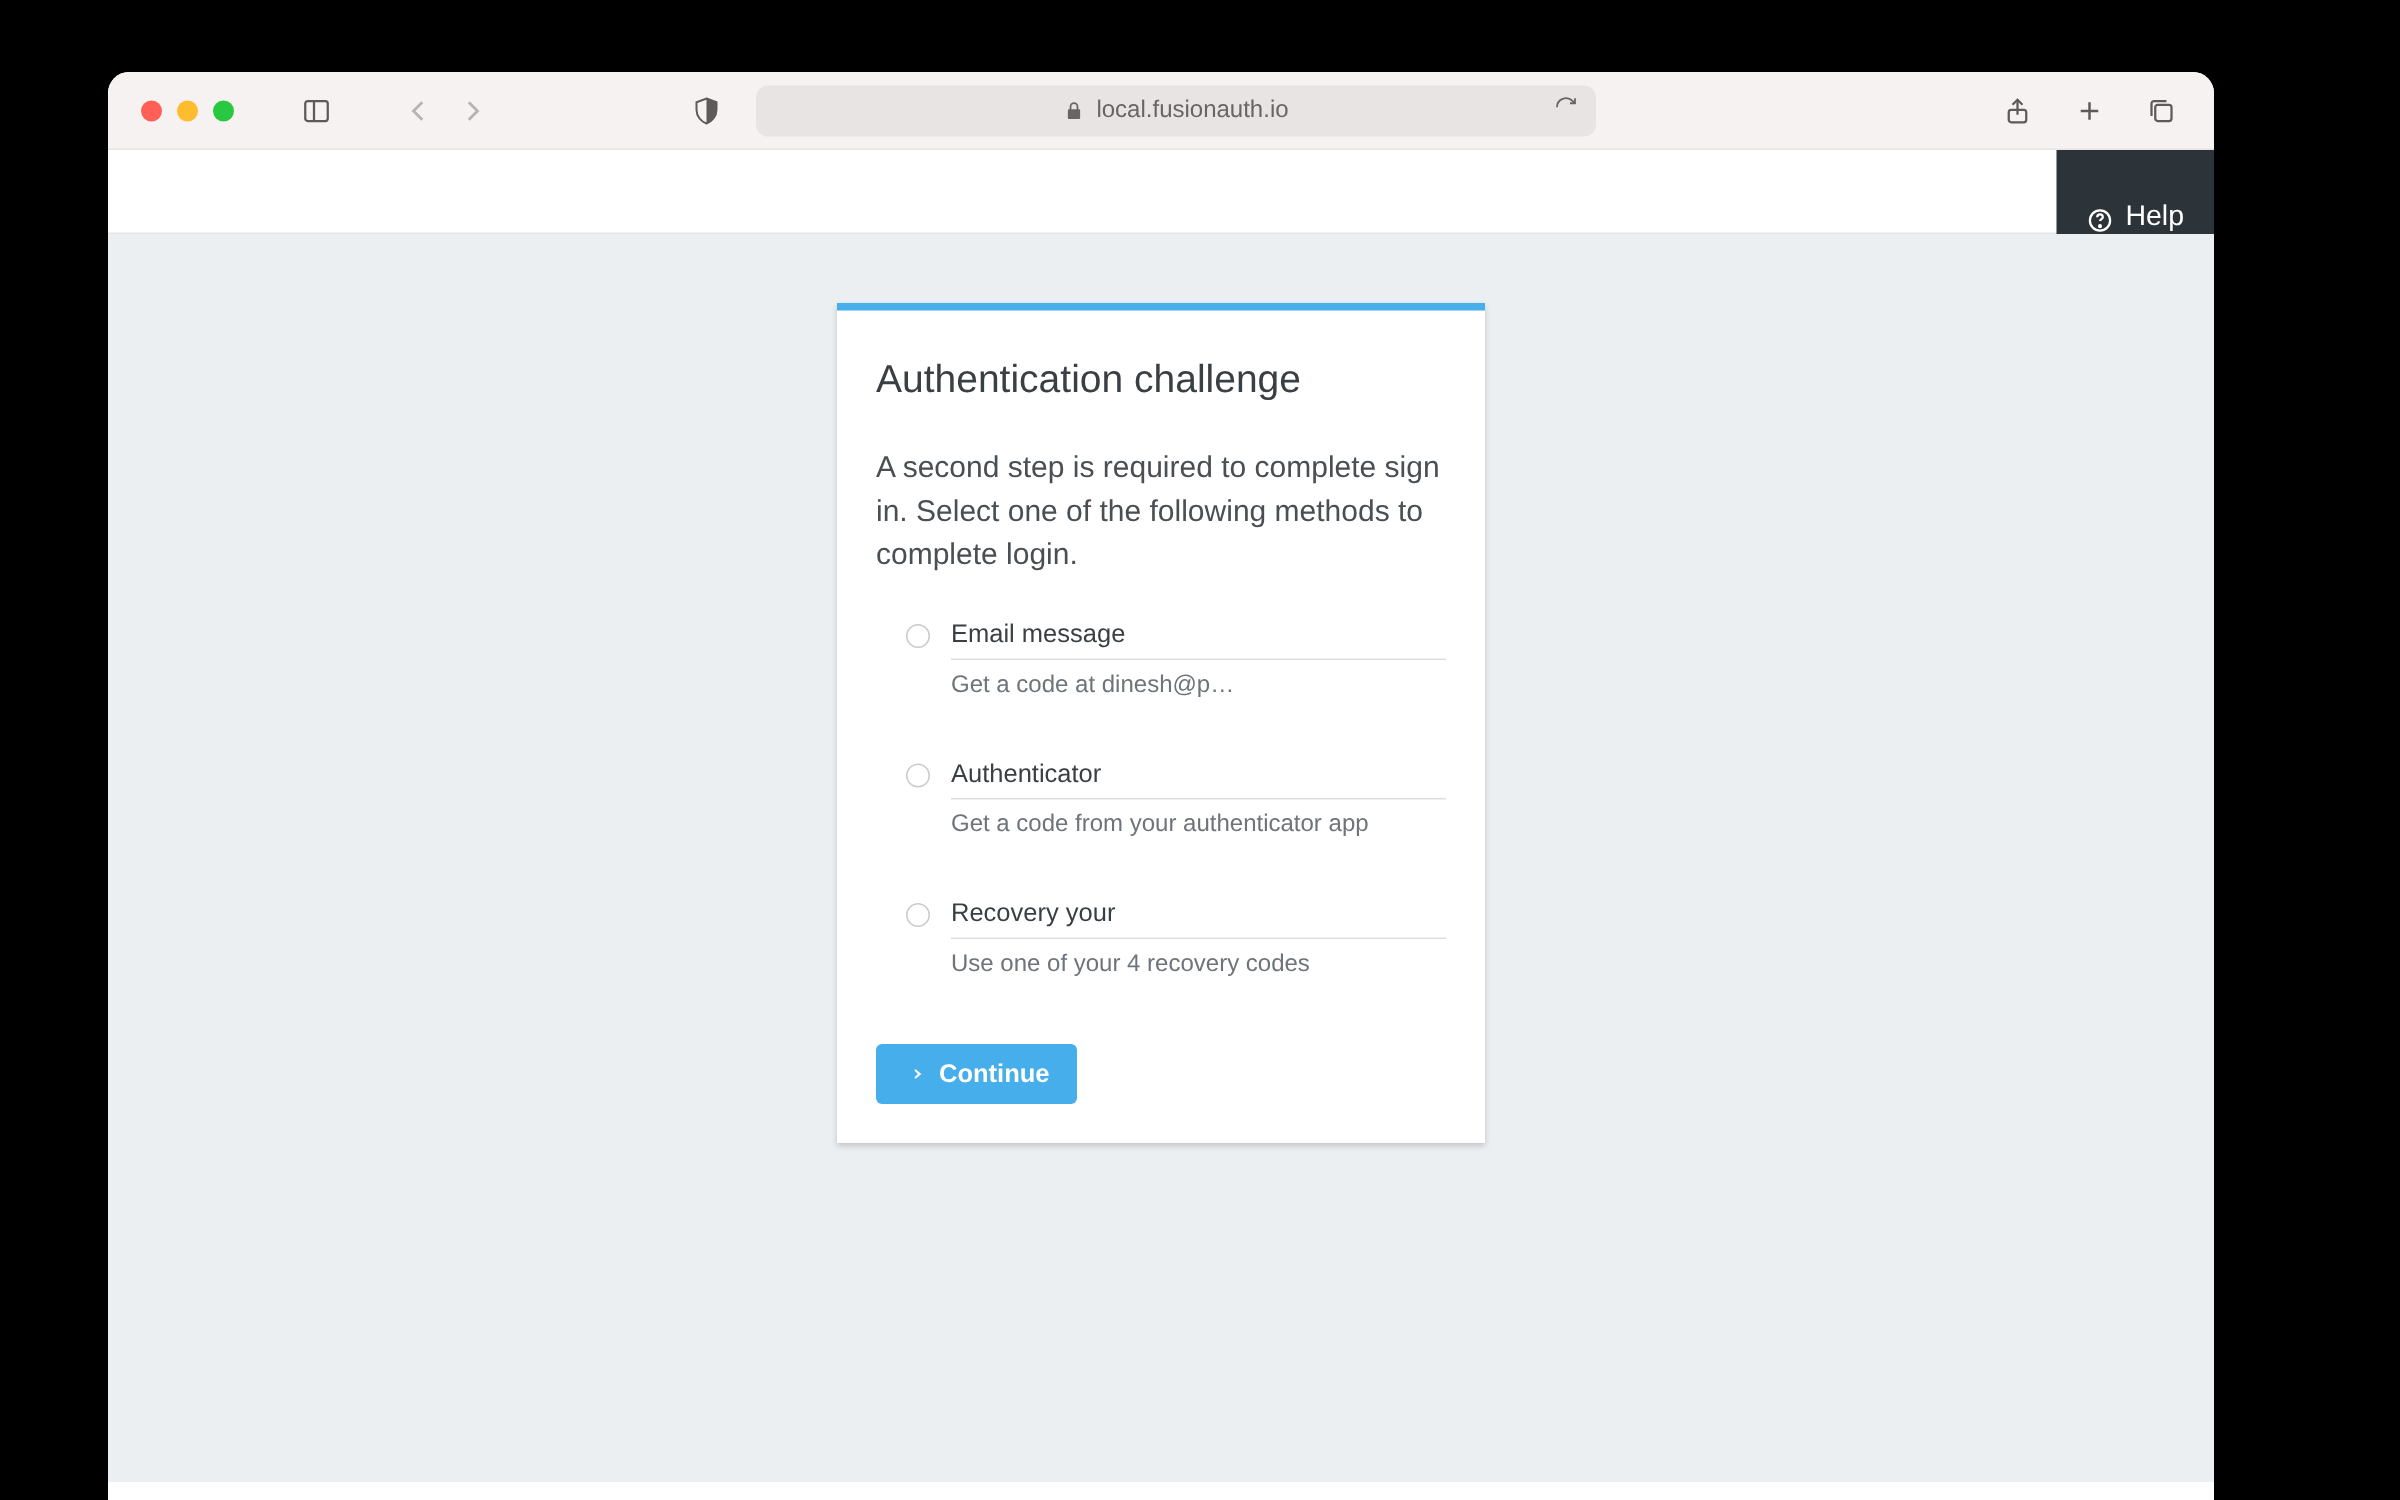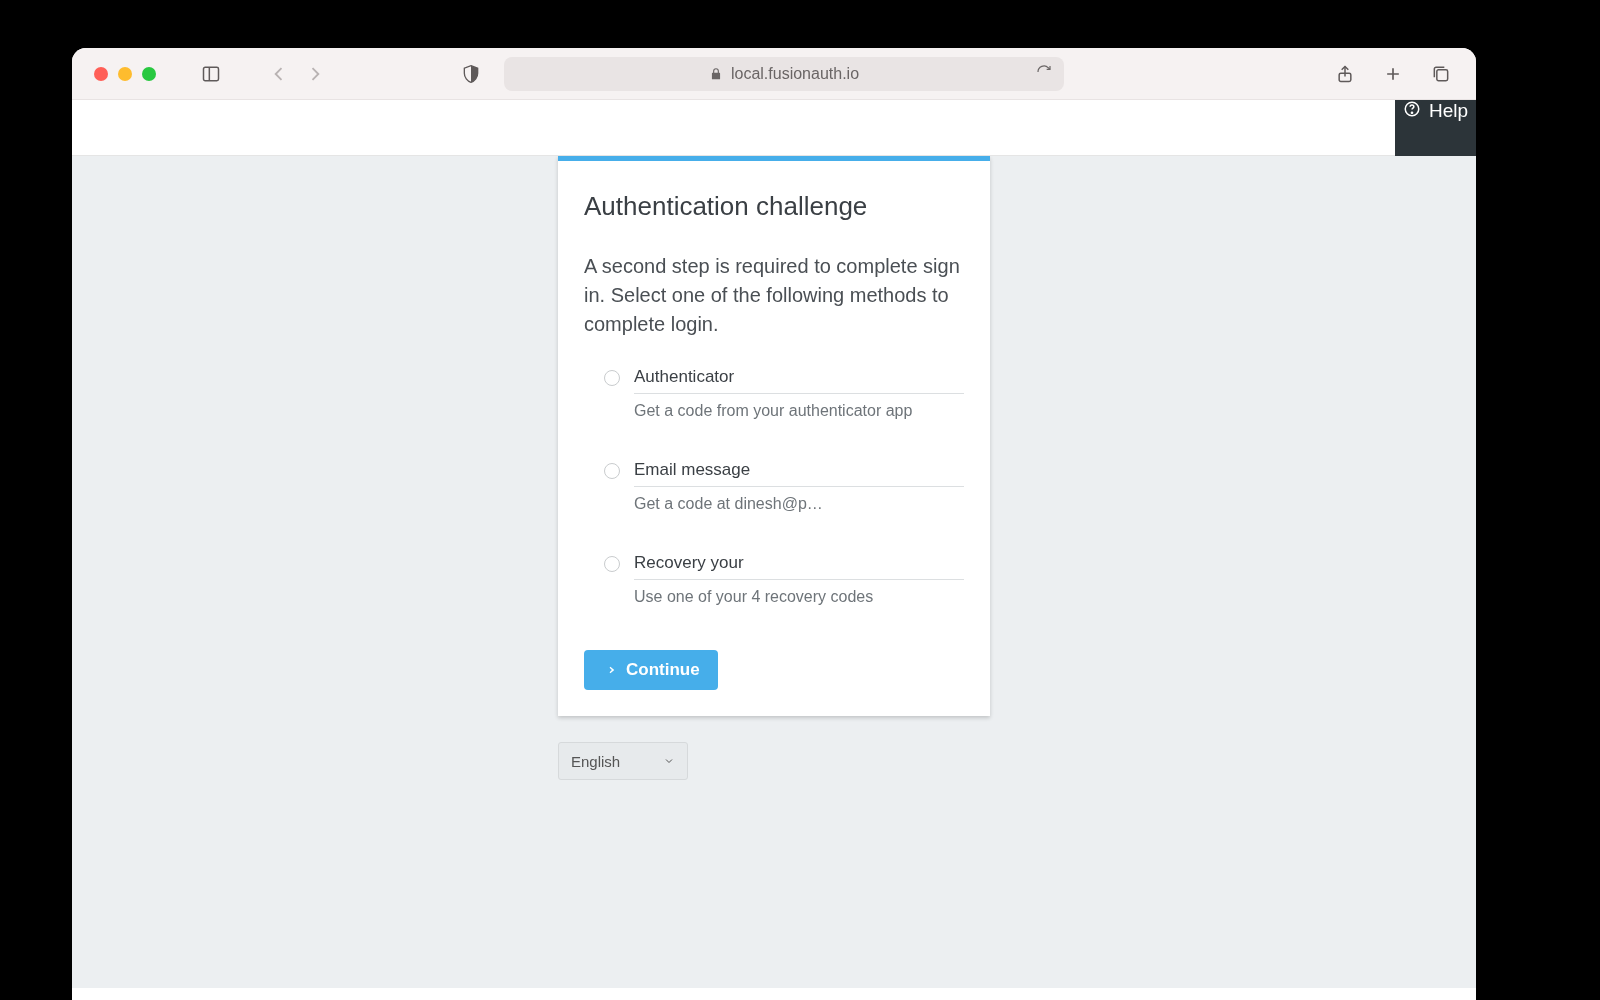--- a/index.html
+++ b/index.html
@@ -72,34 +72,35 @@
     border-bottom:1px solid #e5e5e5;
     position:relative;
   }
   .help-btn {
     position:absolute;
     right:0; top:0;
     height:56px;
     background:#2c3439;
     color:#fff;
     display:flex;
-    align-items:flex-start;
+    align-items:flex-end;
     gap:8px;
-    padding:0 8px;
+    padding:0 20px;
     font-size:19px;
   }
   .help-btn svg { width:18px; height:18px; }
 
   
   .content {
     background:#eceff1;
     height: calc(100% - 120px);
     display:flex;
     flex-direction:column;
     align-items:center;
+    padding-top:46px;
   }
   .card {
     width: 432px;
     background:#fff;
     border-top:5px solid #46aeea;
     box-shadow: 0 2px 4px rgba(0,0,0,0.18);
     padding: 30px 26px 26px 26px;
   }
   .card h1 {
     font-size: 26px;
@@ -258,52 +259,44 @@
   </div>
 
   <div class="content">
     <div class="card">
       <h1>Authentication challenge</h1>
       <p class="desc">A second step is required to complete sign in. Select one of the following methods to complete login.</p>
 
       <div class="option">
         <div class="radio"></div>
         <div class="opt-body">
-          <div class="opt-title">Authenticator</div>
-          <div class="opt-desc">Get a code from your authenticator app</div>
+          <div class="opt-title">Email message</div>
+          <div class="opt-desc">Get a code at dinesh@p…</div>
         </div>
       </div>
 
       <div class="option">
         <div class="radio"></div>
         <div class="opt-body">
-          <div class="opt-title">Email message</div>
-          <div class="opt-desc">Get a code at dinesh@p…</div>
+          <div class="opt-title">Authenticator</div>
+          <div class="opt-desc">Get a code from your authenticator app</div>
         </div>
       </div>
 
       <div class="option">
         <div class="radio"></div>
         <div class="opt-body">
           <div class="opt-title">Recovery your</div>
           <div class="opt-desc">Use one of your 4 recovery codes</div>
         </div>
       </div>
 
       <button class="continue">
         <svg viewBox="0 0 24 24" fill="currentColor">
             <path d="M5 12h12l-4-4 1.4-1.4L21 12l-6.6 5.4L13 16l4-4H5z"></path>
           </svg>
         <span>Continue</span>
       </button>
     </div>
 
-    <div class="lang-wrap">
-      <div class="lang">
-        <span>English</span>
-        <svg viewBox="0 0 24 24" fill="none" stroke="currentColor" stroke-width="2">
-            <polyline points="6 9 12 15 18 9"></polyline>
-          </svg>
-      </div>
-    </div>
   </div>
 
 </div>
 
 </body></html>

